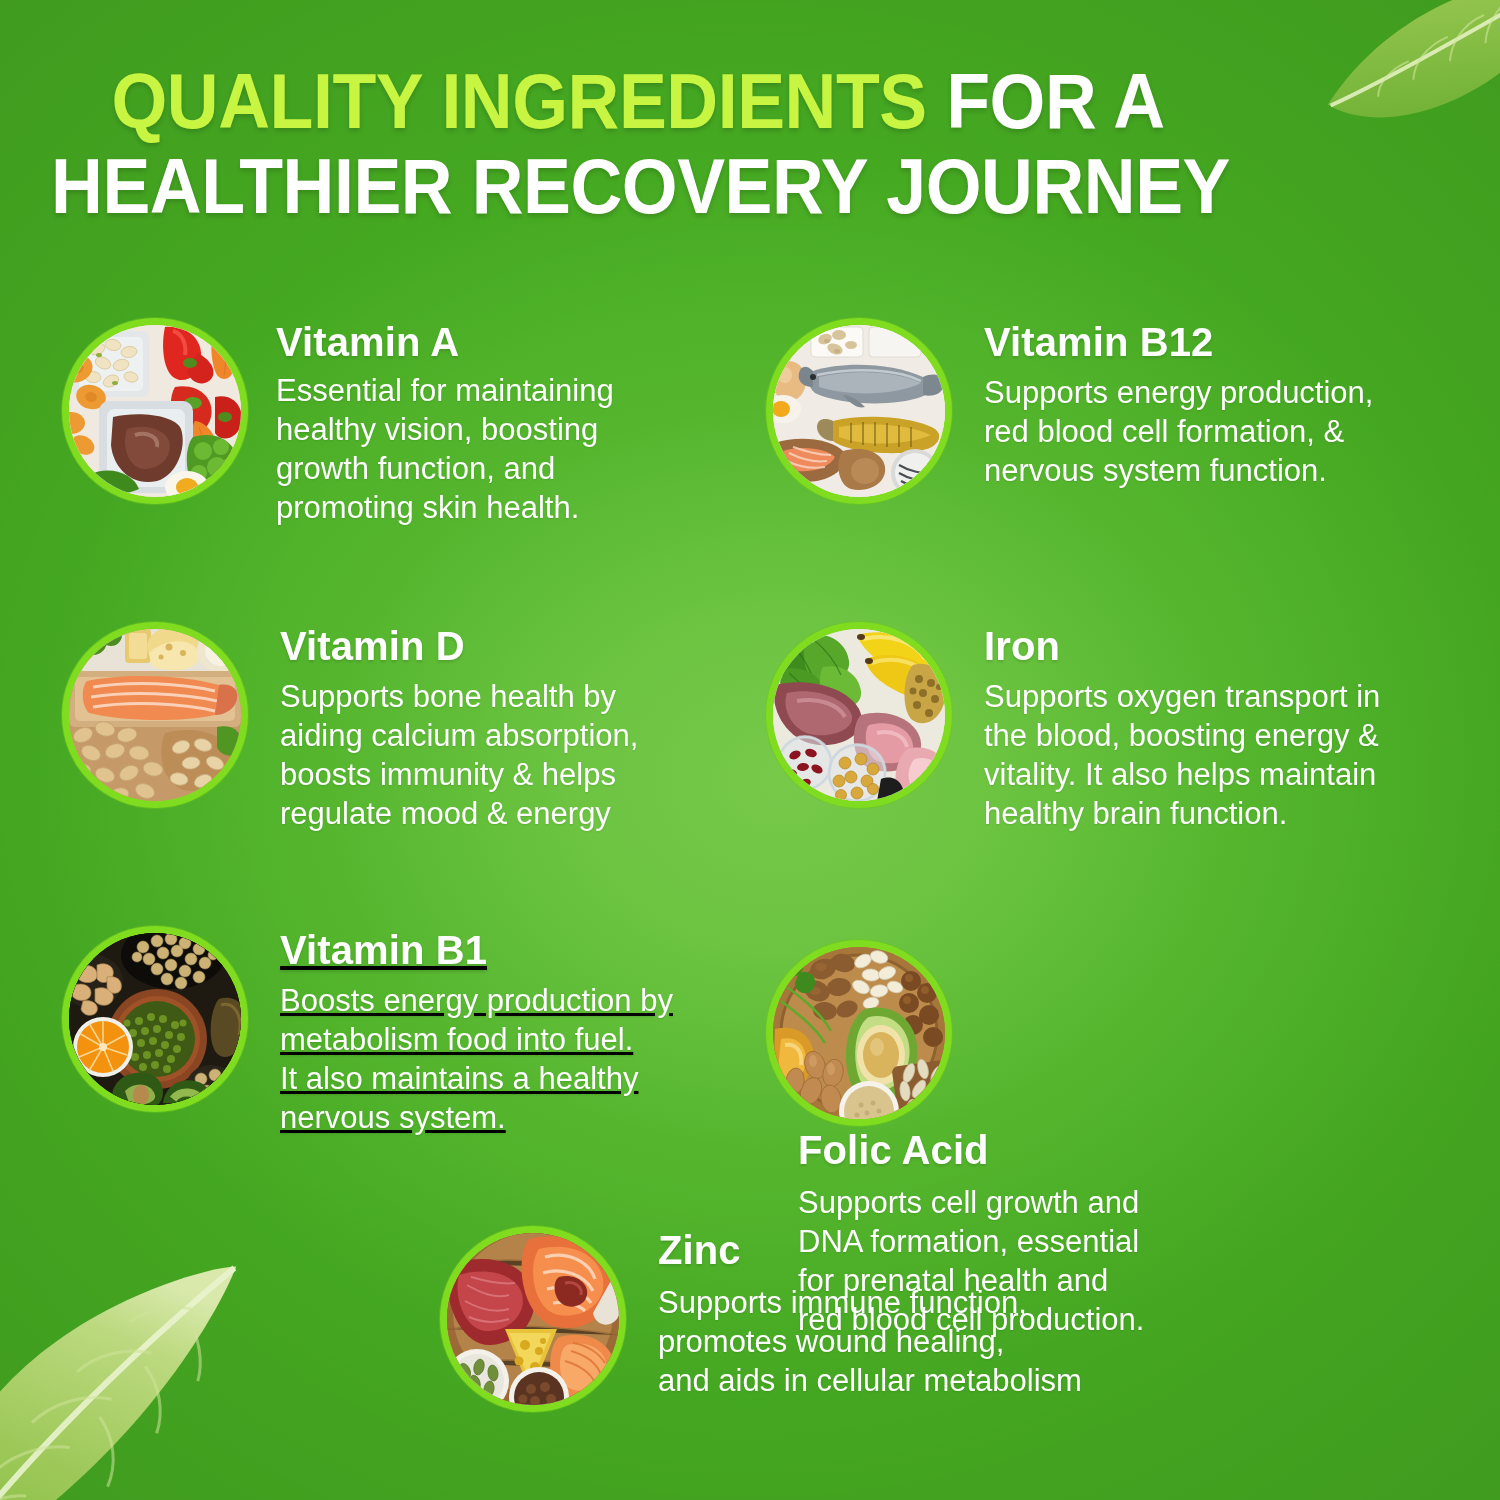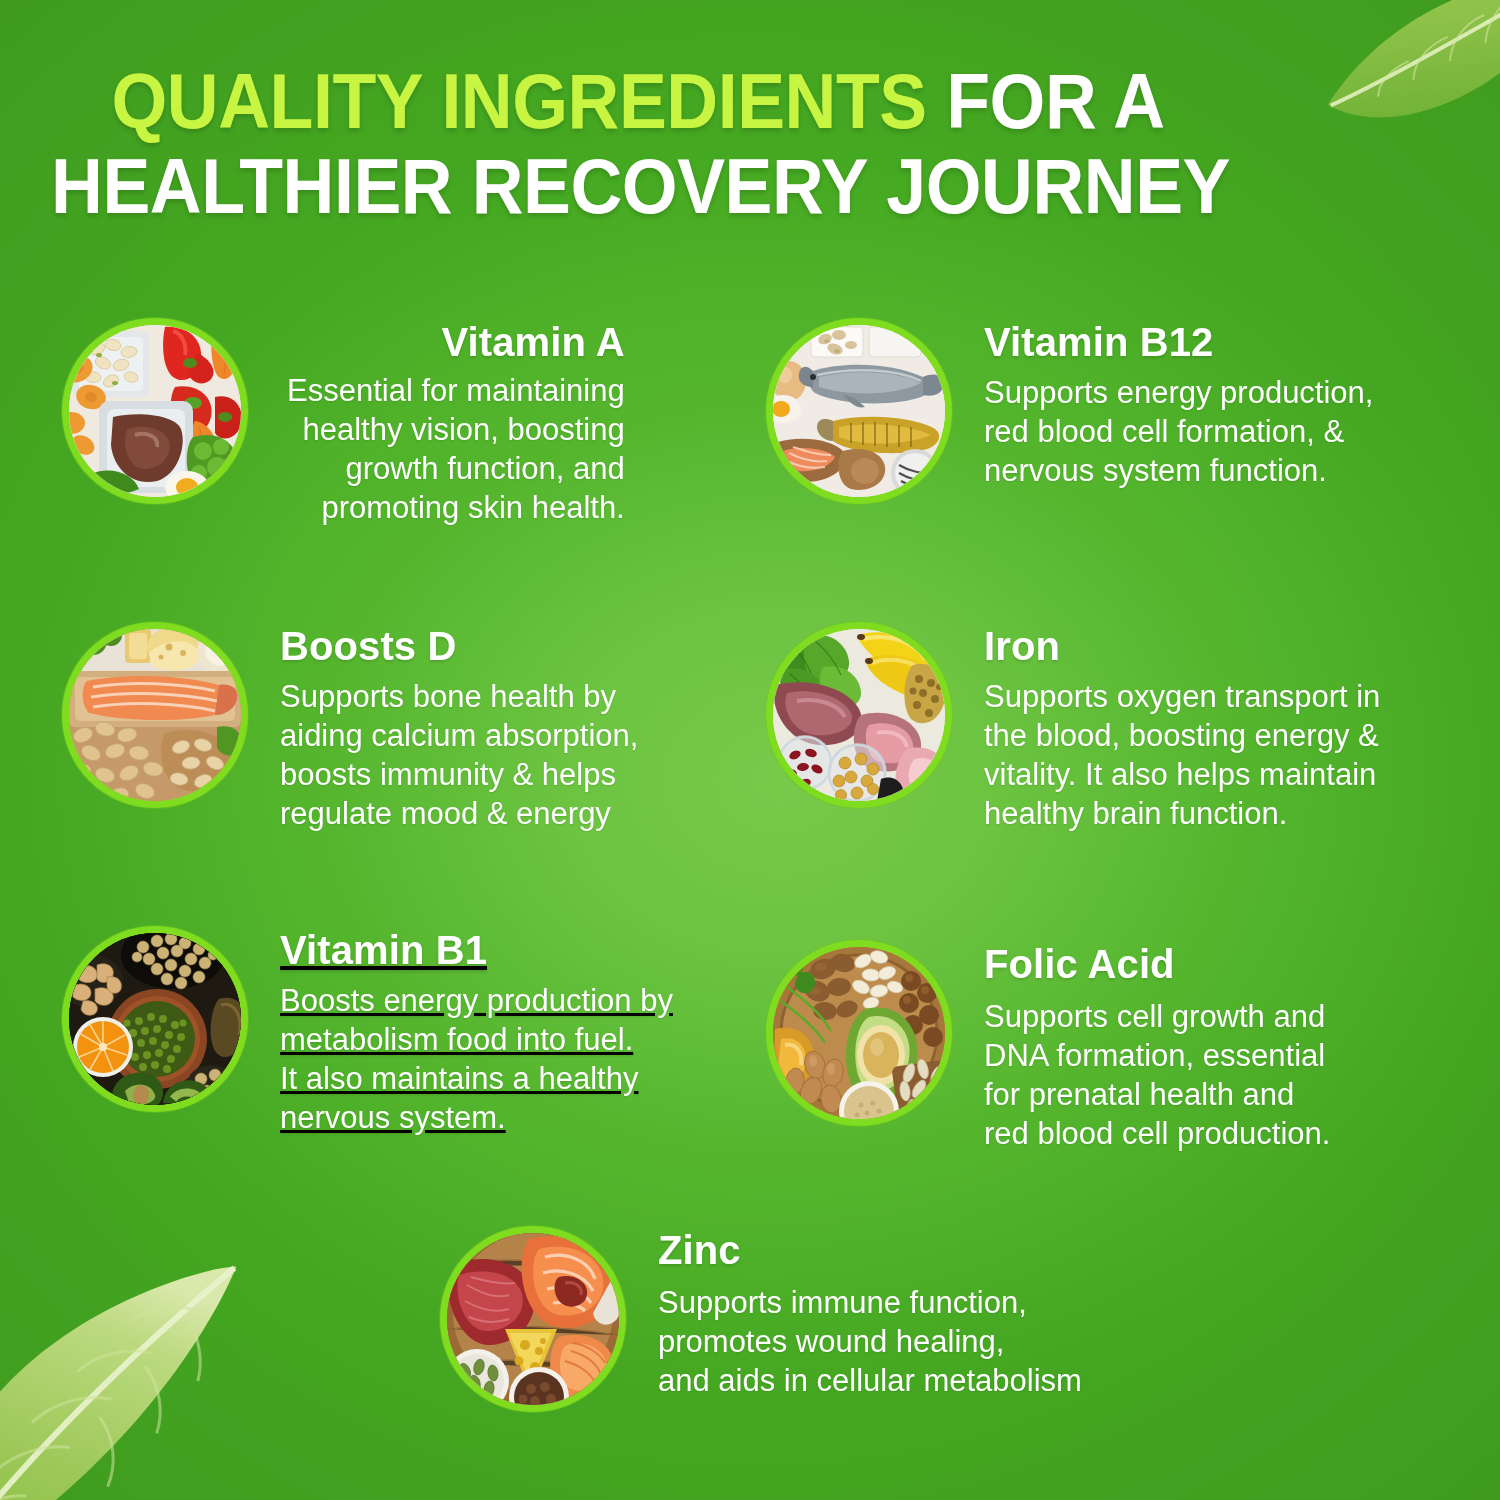--- a/index.html
+++ b/index.html
@@ -78,30 +78,30 @@
   .item-desc{
     font-size:31px;
     line-height:1.26;
     color:#ffffff;
     text-shadow:0 1px 2px rgba(0,0,0,.10);
     white-space:pre-line;
   }
 
   
   #item-0{ left:62px;  top:318px; }
-  #item-0 .txt{ margin-left:39px;text-align:right; }
+  #item-0 .txt{ margin-left:28px; }
   #item-1{ left:766px; top:318px; }
   #item-1 .txt{ margin-left:32px; }
   #item-2{ left:62px;  top:622px; }
   #item-2 .txt{ margin-left:32px; }
   #item-3{ left:766px; top:622px; }
   #item-3 .txt{ margin-left:32px; }
   #item-4{ left:62px;  top:926px;text-decoration:underline; }
   #item-4 .txt{ margin-left:32px; }
-  #item-5{ left:766px; top:940px; }
+  #item-5{ left:766px; top:940px;flex-direction:column; }
   #item-5 .txt{ margin-left:32px; }
   #item-6{ left:440px; top:1226px; }
   #item-6 .txt{ margin-left:32px; }
 
   #item-0 .item-title{ margin-bottom:6px; }
   #item-6 .item-title{ margin-bottom:10px; }
   #item-5 .item-title{ margin-bottom:10px; }
 
   
   .ph{ position:absolute; inset:0; }
@@ -376,21 +376,21 @@
             <ellipse cx="146" cy="134" rx="9" ry="6" transform="rotate(24 146 134)"></ellipse>
             <ellipse cx="110" cy="150" rx="9" ry="6" transform="rotate(10 110 150)"></ellipse>
             <ellipse cx="134" cy="152" rx="9" ry="6" transform="rotate(-22 134 152)"></ellipse>
           </g>
           <path d="M148,98 C166,94 176,106 172,120 C166,130 152,128 148,118 Z" fill="#4f9622"></path>
         </svg>
       </div>
     </div>
   </div>
   <div class="txt">
-    <div class="item-title">Boosts D</div>
+    <div class="item-title">Vitamin D</div>
     <div class="item-desc">Supports bone health by
 aiding calcium absorption,
 boosts immunity &amp; helps
 regulate mood &amp; energy</div>
   </div>
 </div>
 
 <div class="item" id="item-3">
   <div class="thumb">
     <div class="thumb-inner">

